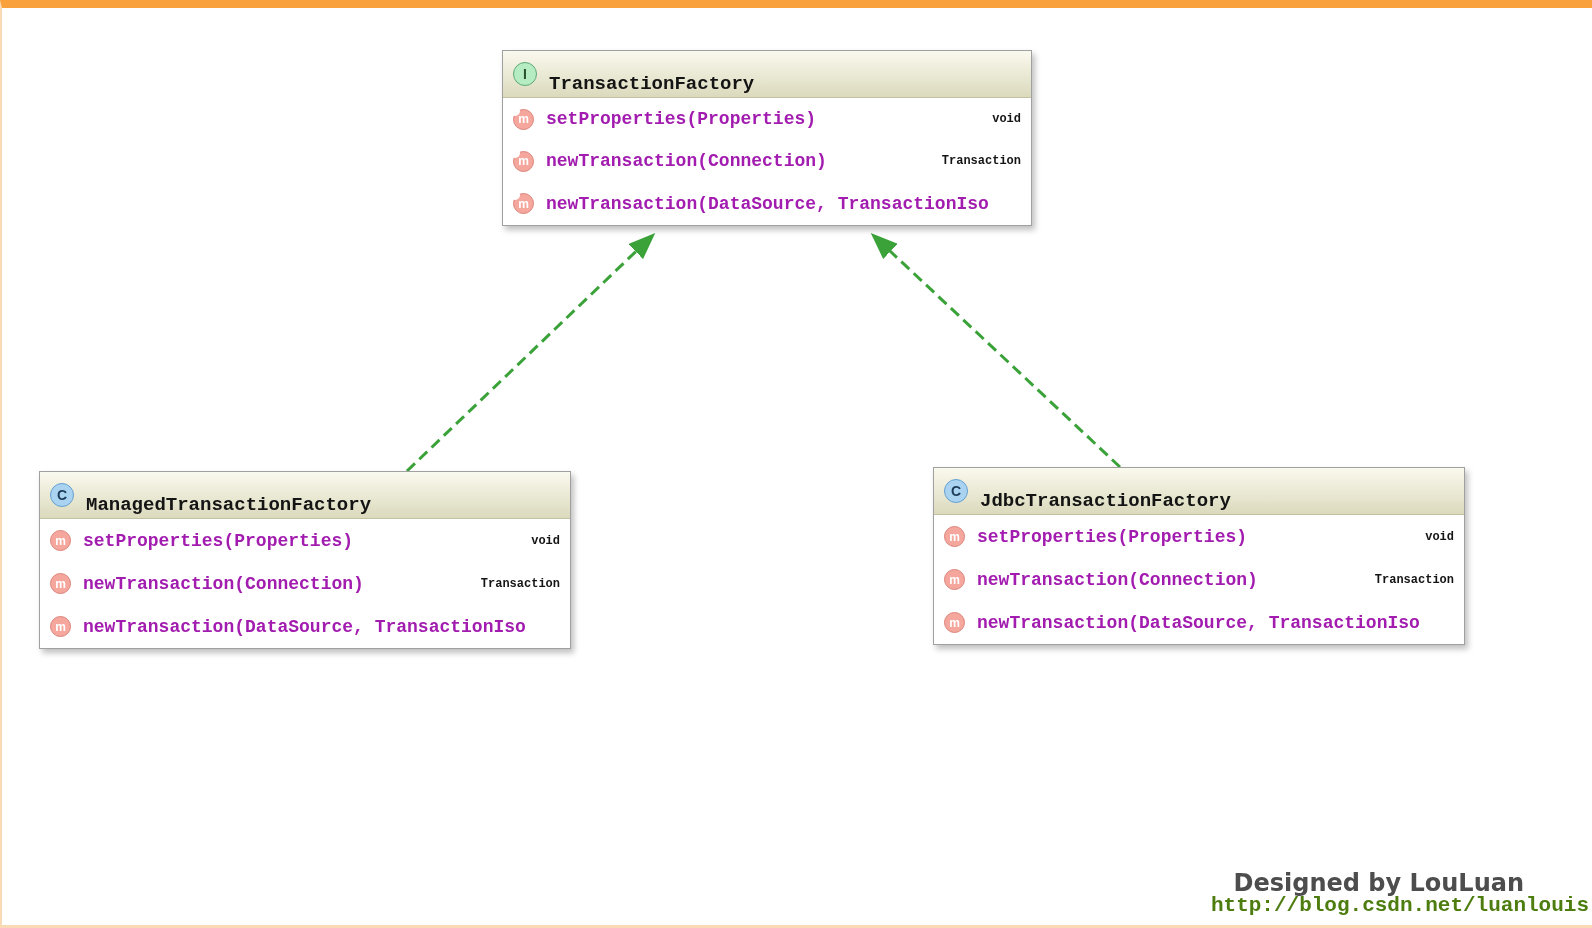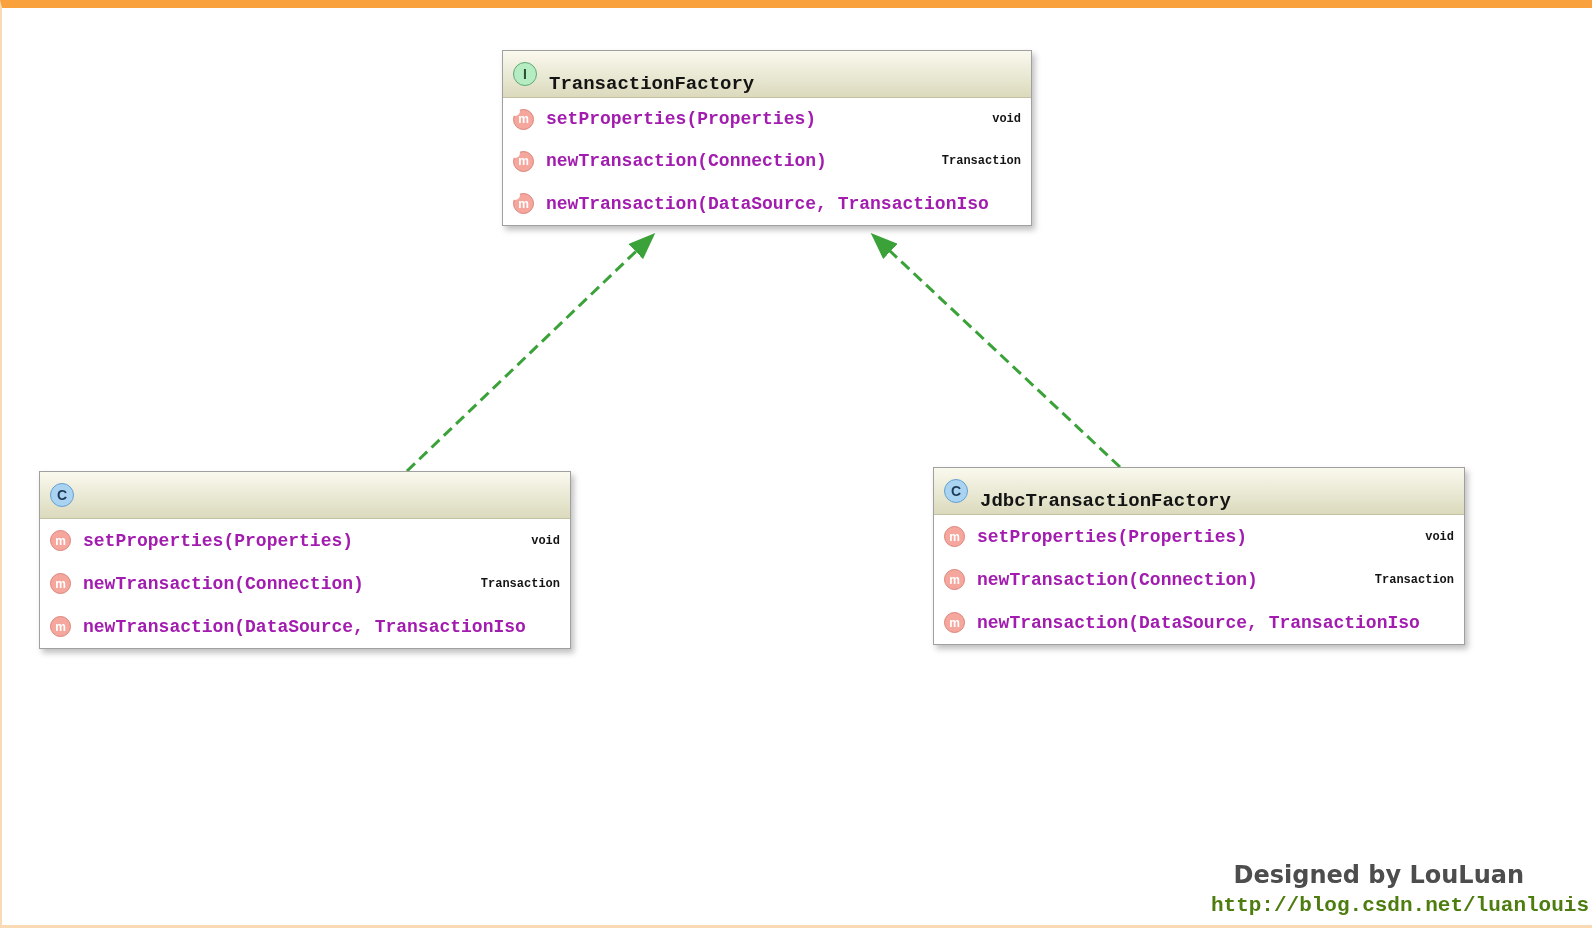--- a/index.html
+++ b/index.html
@@ -93,21 +93,21 @@
     padding-left: 14px;
     font-weight: bold;
     font-size: 12px;
     color: #141414;
   }
 
   
   .designed-by {
     position: absolute;
     right: 68px;
-    bottom: 36px;
+    bottom: 28px;
     font-family: "DejaVu Sans", "Liberation Sans", sans-serif;
     font-weight: bold;
     font-size: 24px;
     color: #4d4d4d;
     text-shadow: 0 0 3px #ffc torch, 0 0 4px #ffbd85, 0 0 7px #ffbd85, 0 0 10px #ffc79a;
     white-space: nowrap;
   }
   .blog-url {
     position: absolute;
     right: 3px;
@@ -150,20 +150,21 @@
   <div class="uml-row">
     <span class="micon">m</span>
     <span class="sig">newTransaction(DataSource, TransactionIso</span>
     <span class="ret"></span>
   </div>
 </div>
 
 <div class="uml-box" style="left:37px; top:463px; width:532px; height:178px;">
   <div class="uml-header">
     <span class="badge cls">C</span>
+    <span class="uml-title">ManagedTransactionFactory</span>
   </div>
   <div class="uml-row">
     <span class="micon">m</span>
     <span class="sig">setProperties(Properties)</span>
     <span class="ret">void</span>
   </div>
   <div class="uml-row">
     <span class="micon">m</span>
     <span class="sig">newTransaction(Connection)</span>
     <span class="ret">Transaction</span>

